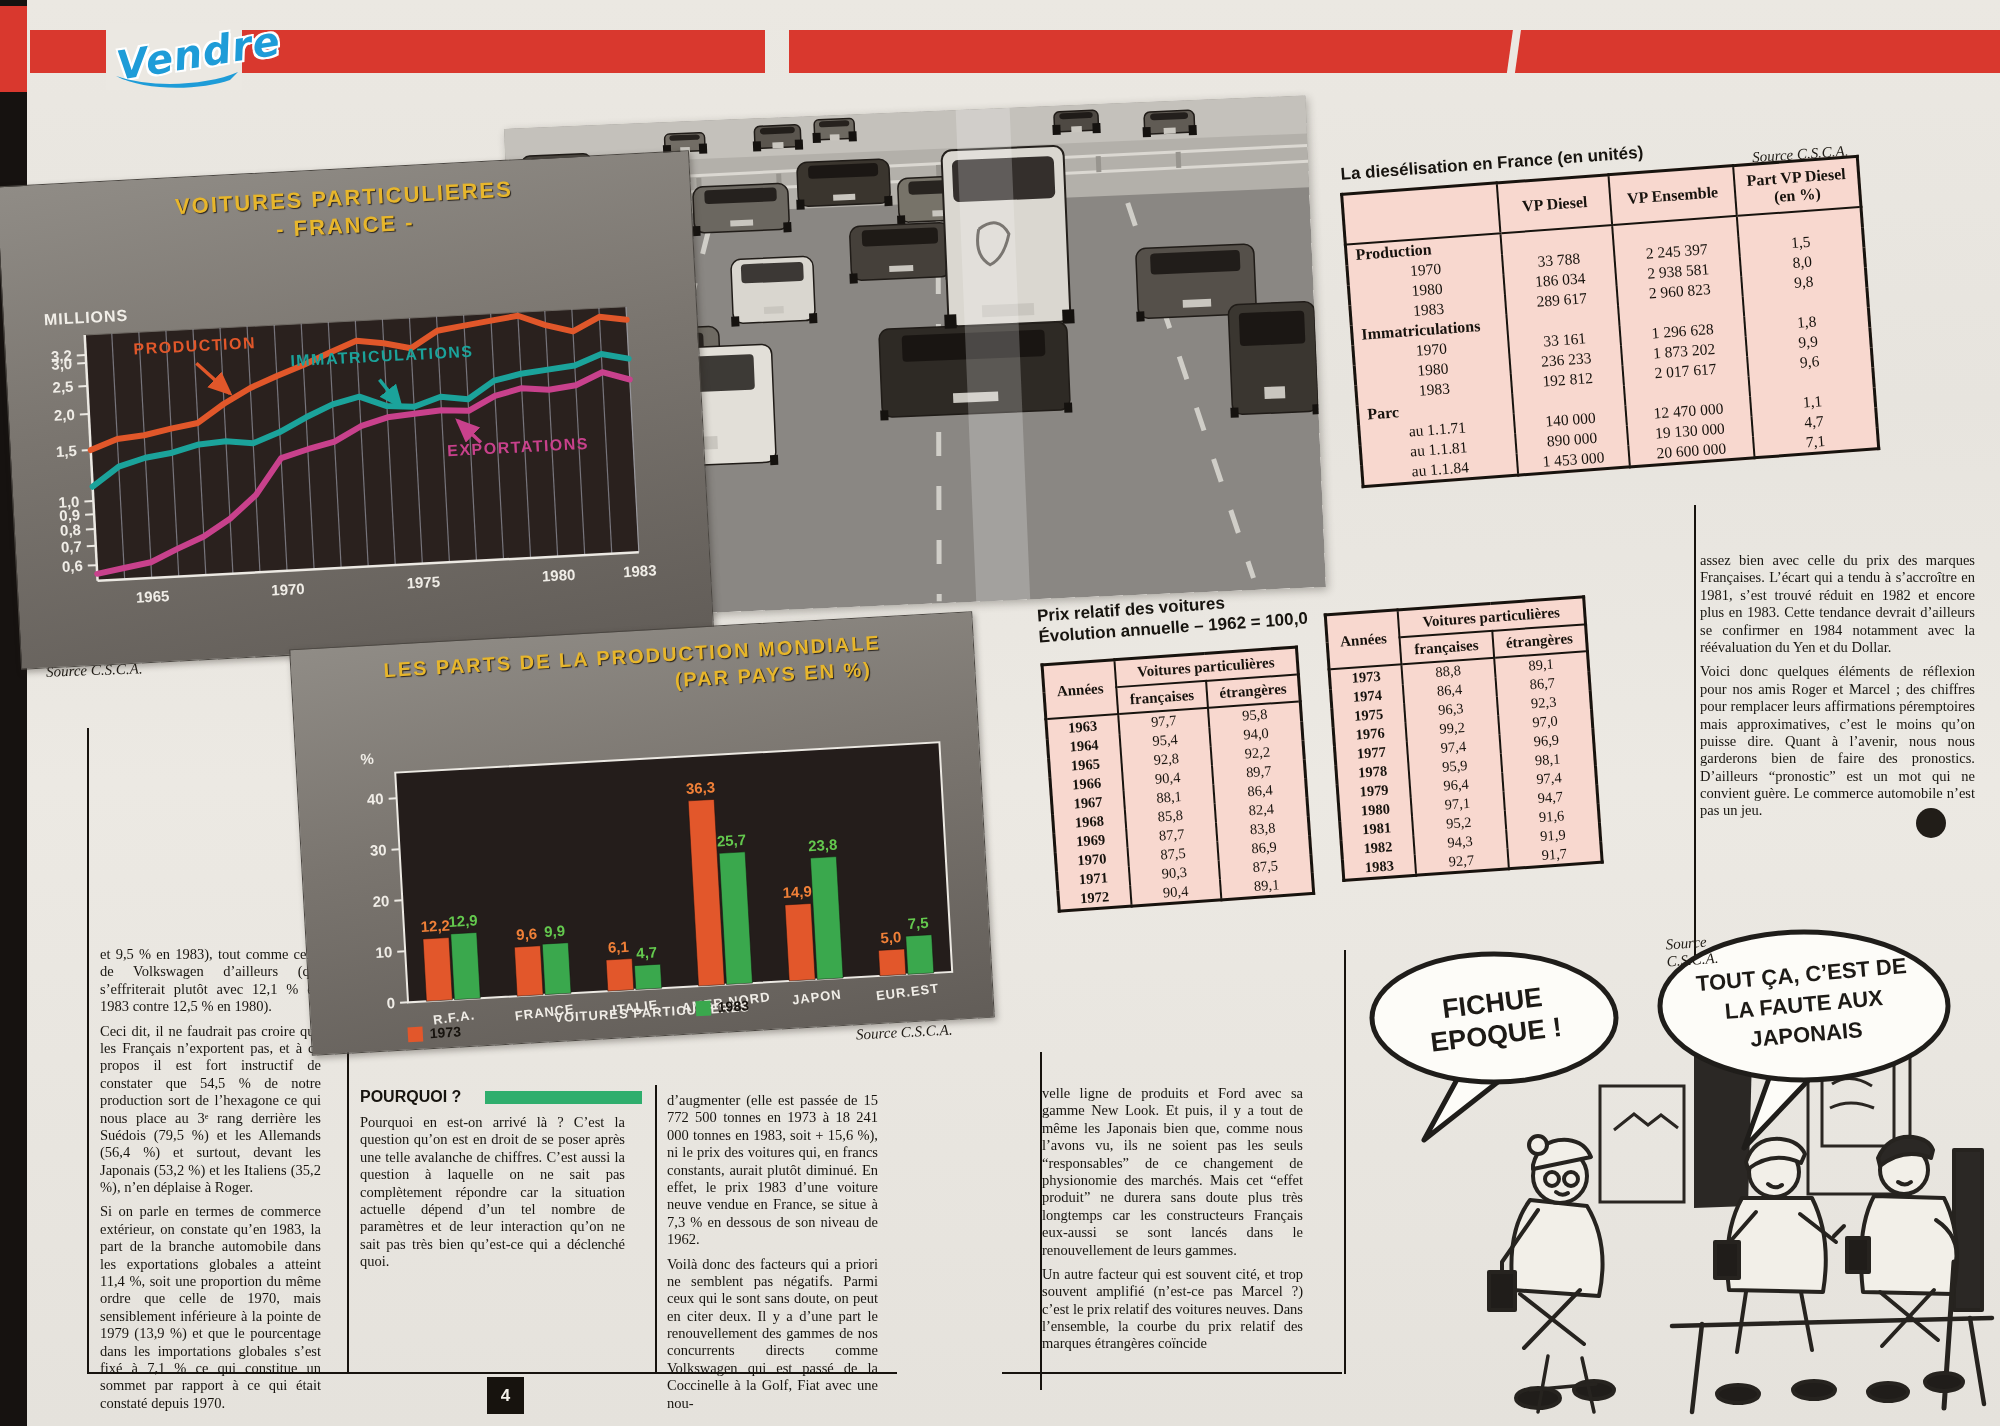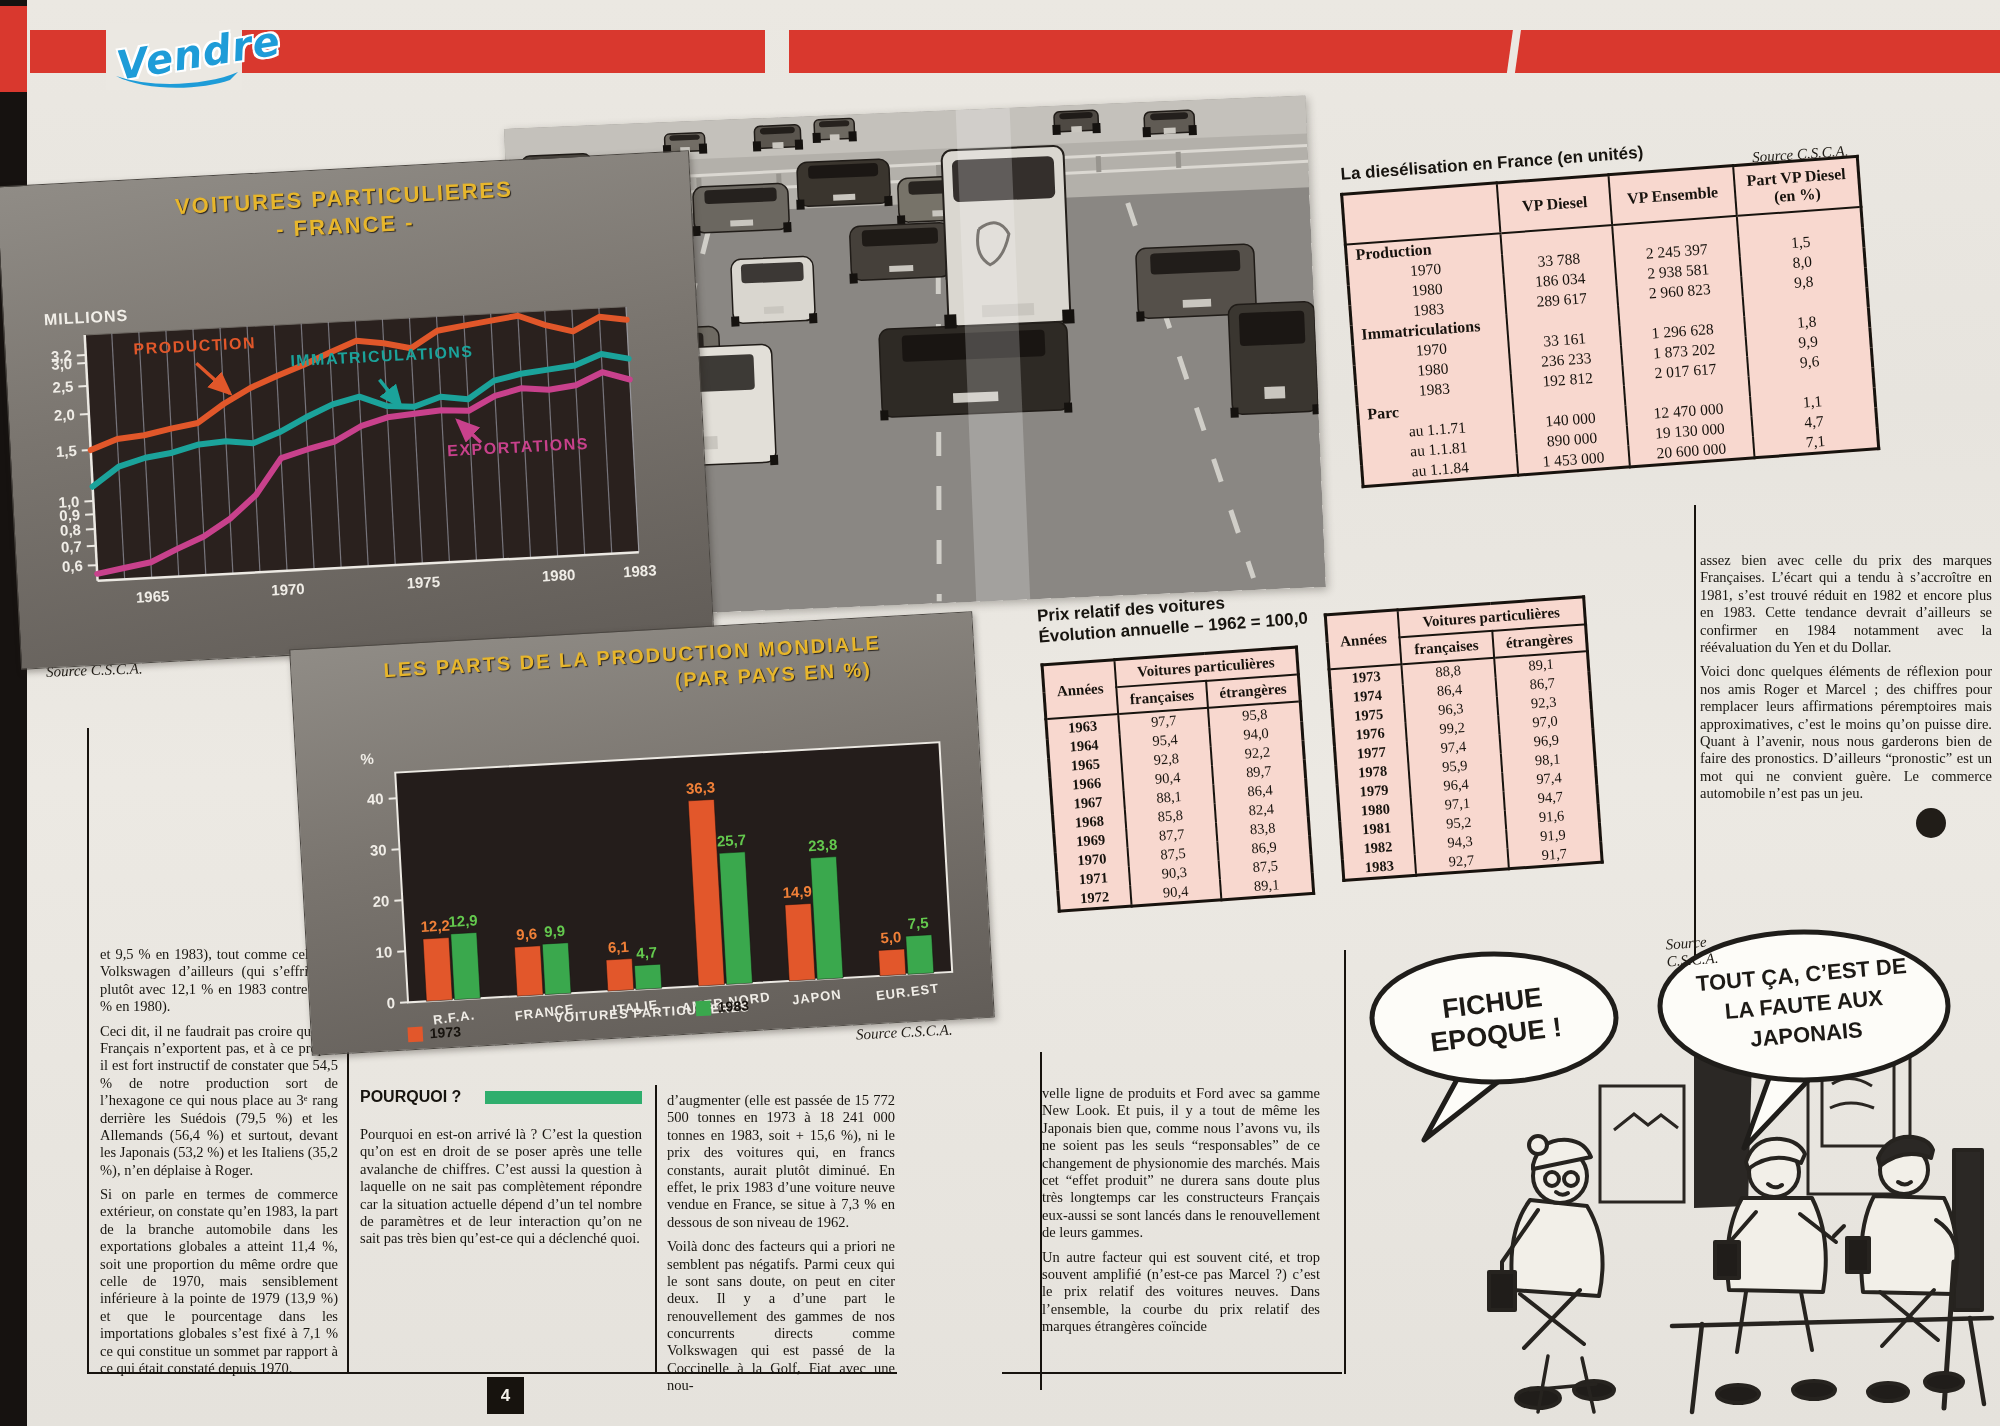--- a/index.html
+++ b/index.html
@@ -38,22 +38,22 @@
   .dt th:first-child{border-left:none;}
   .dt td{font-size:15.5px;text-align:center;}
   .dt td.glabel{text-align:left;font-weight:bold;font-size:16px;padding-left:8px;}
   .dt td.ylabel{font-weight:normal;}
   .dt td+td{border-left:2px solid #17130e;}
   .px th{font-size:15px;border:2px solid #17130e;text-align:center;padding:4px 2px;}
   .px td{font-size:14.5px;text-align:center;border-left:2px solid #17130e;}
   .px td:first-child{border-left:none;font-weight:bold;}
   
   .col{position:absolute;}
-  .col p{margin:0 0 7px 0;text-align:justify;font-size:14.5px;line-height:1.2;}
-  .pq{font-family:"Liberation Sans",sans-serif;font-weight:bold;font-size:16px;margin-bottom:20px;display:flex;align-items:center;gap:24px;}
+  .col p{margin:0 17px 7px 0;text-align:justify;font-size:14.5px;line-height:1.2;}
+  .pq{font-family:"Liberation Sans",sans-serif;font-weight:bold;font-size:16px;margin-bottom:8px;display:flex;align-items:center;gap:24px;}
   .pq-bar{display:inline-block;height:13px;flex:1;background:#2fae6d;}
   .heading-sans{position:absolute;font-family:"Liberation Sans",sans-serif;font-weight:bold;font-size:17px;line-height:1.25;}
   .black-dot{position:absolute;width:30px;height:30px;border-radius:50%;background:#211d18;}
   #page-num{position:absolute;left:487px;top:1377px;width:37px;height:37px;background:#17130e;color:#f4f1ea;
     font-family:"Liberation Sans",sans-serif;font-weight:bold;font-size:17px;display:flex;align-items:center;justify-content:center;}
   svg text.bub{font-family:"Liberation Sans",sans-serif;font-weight:bold;font-size:27px;fill:#1d1a16;}
   svg text.bub2{font-family:"Liberation Sans",sans-serif;font-weight:bold;font-size:22px;fill:#1d1a16;}
 </style>
 </head>
 <body>

